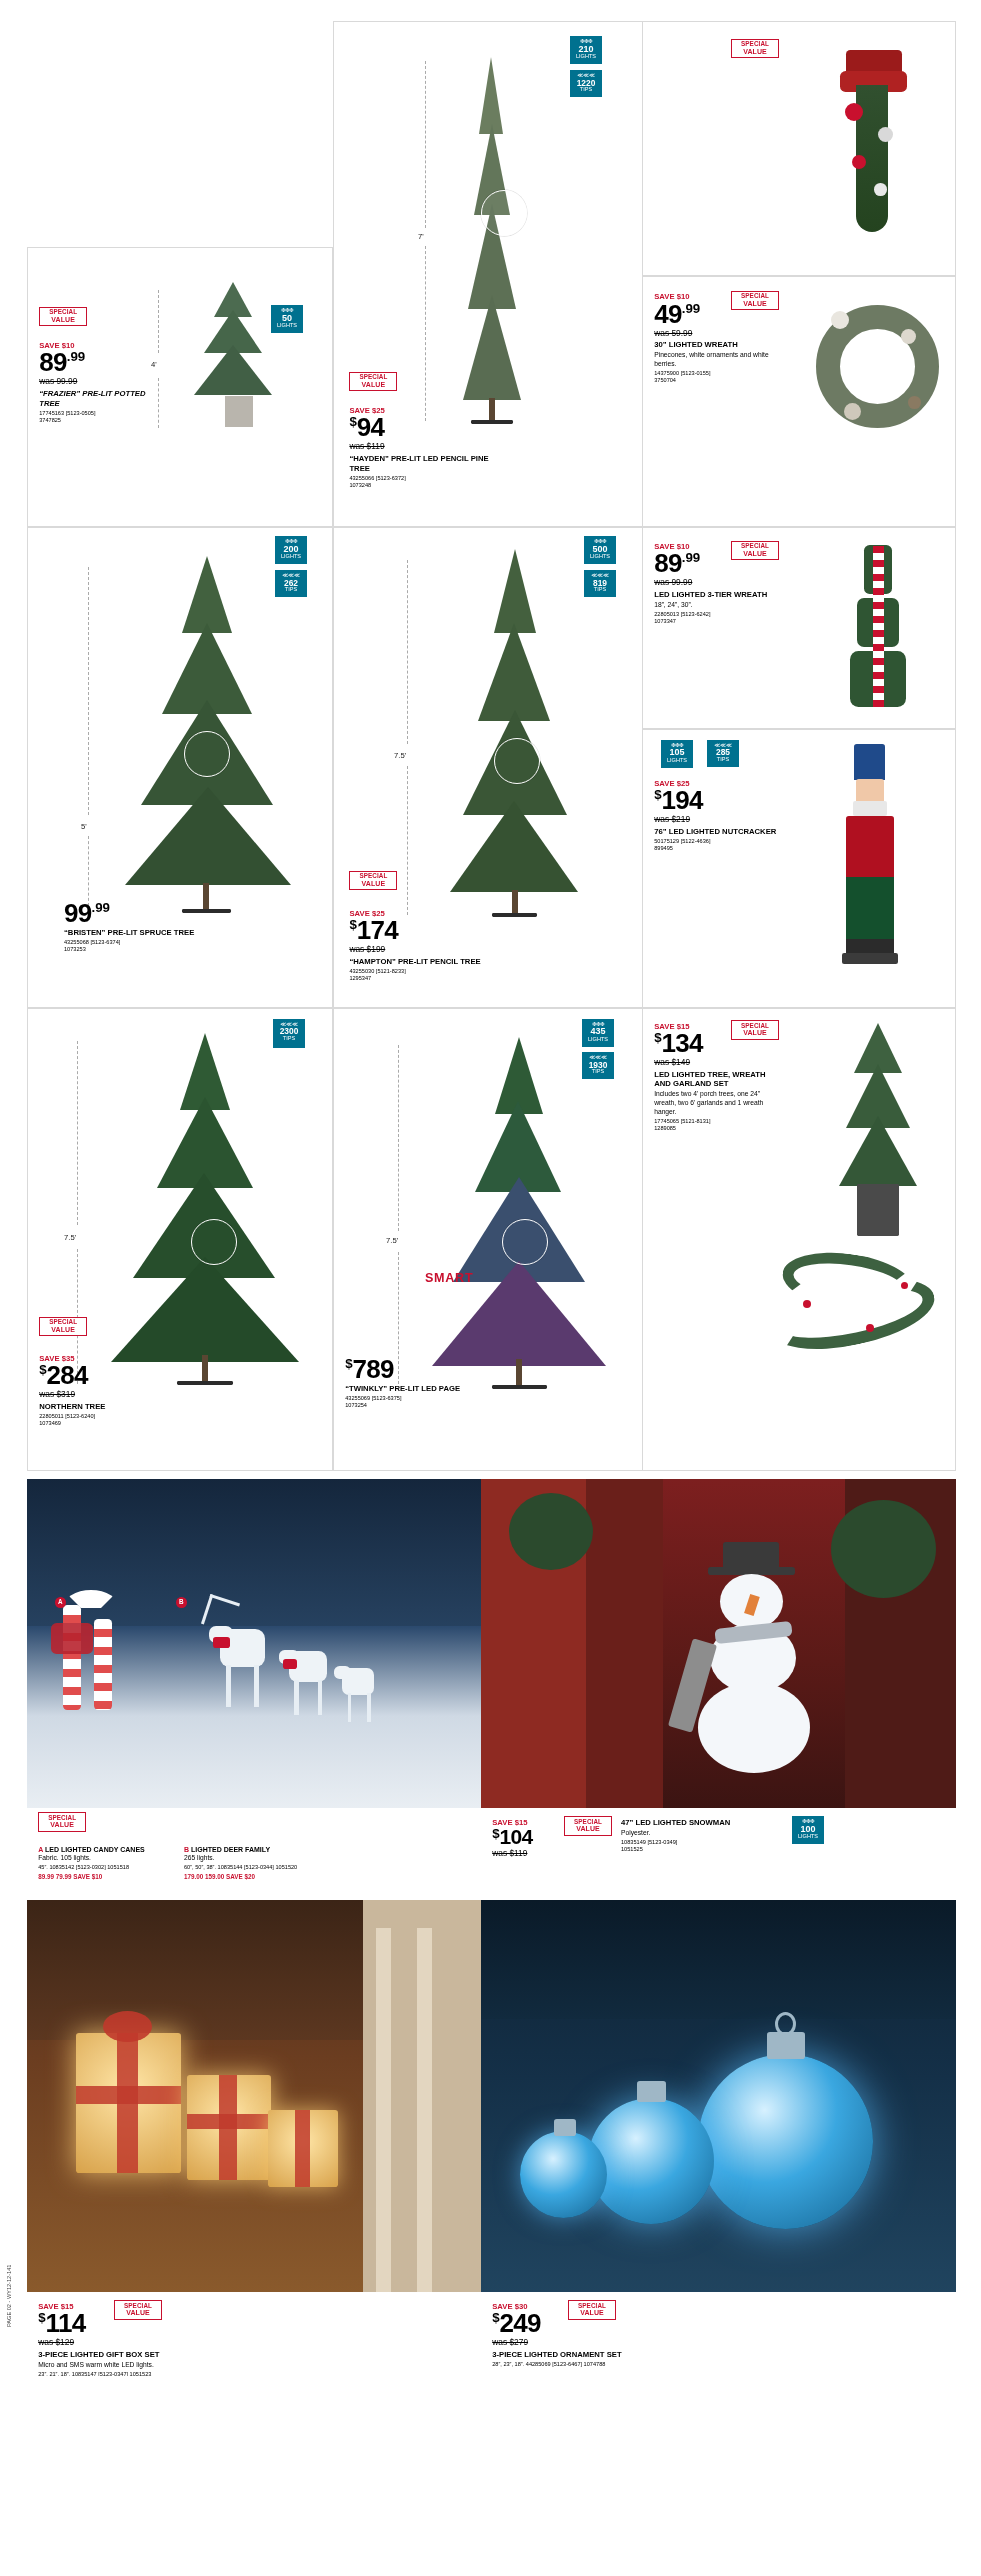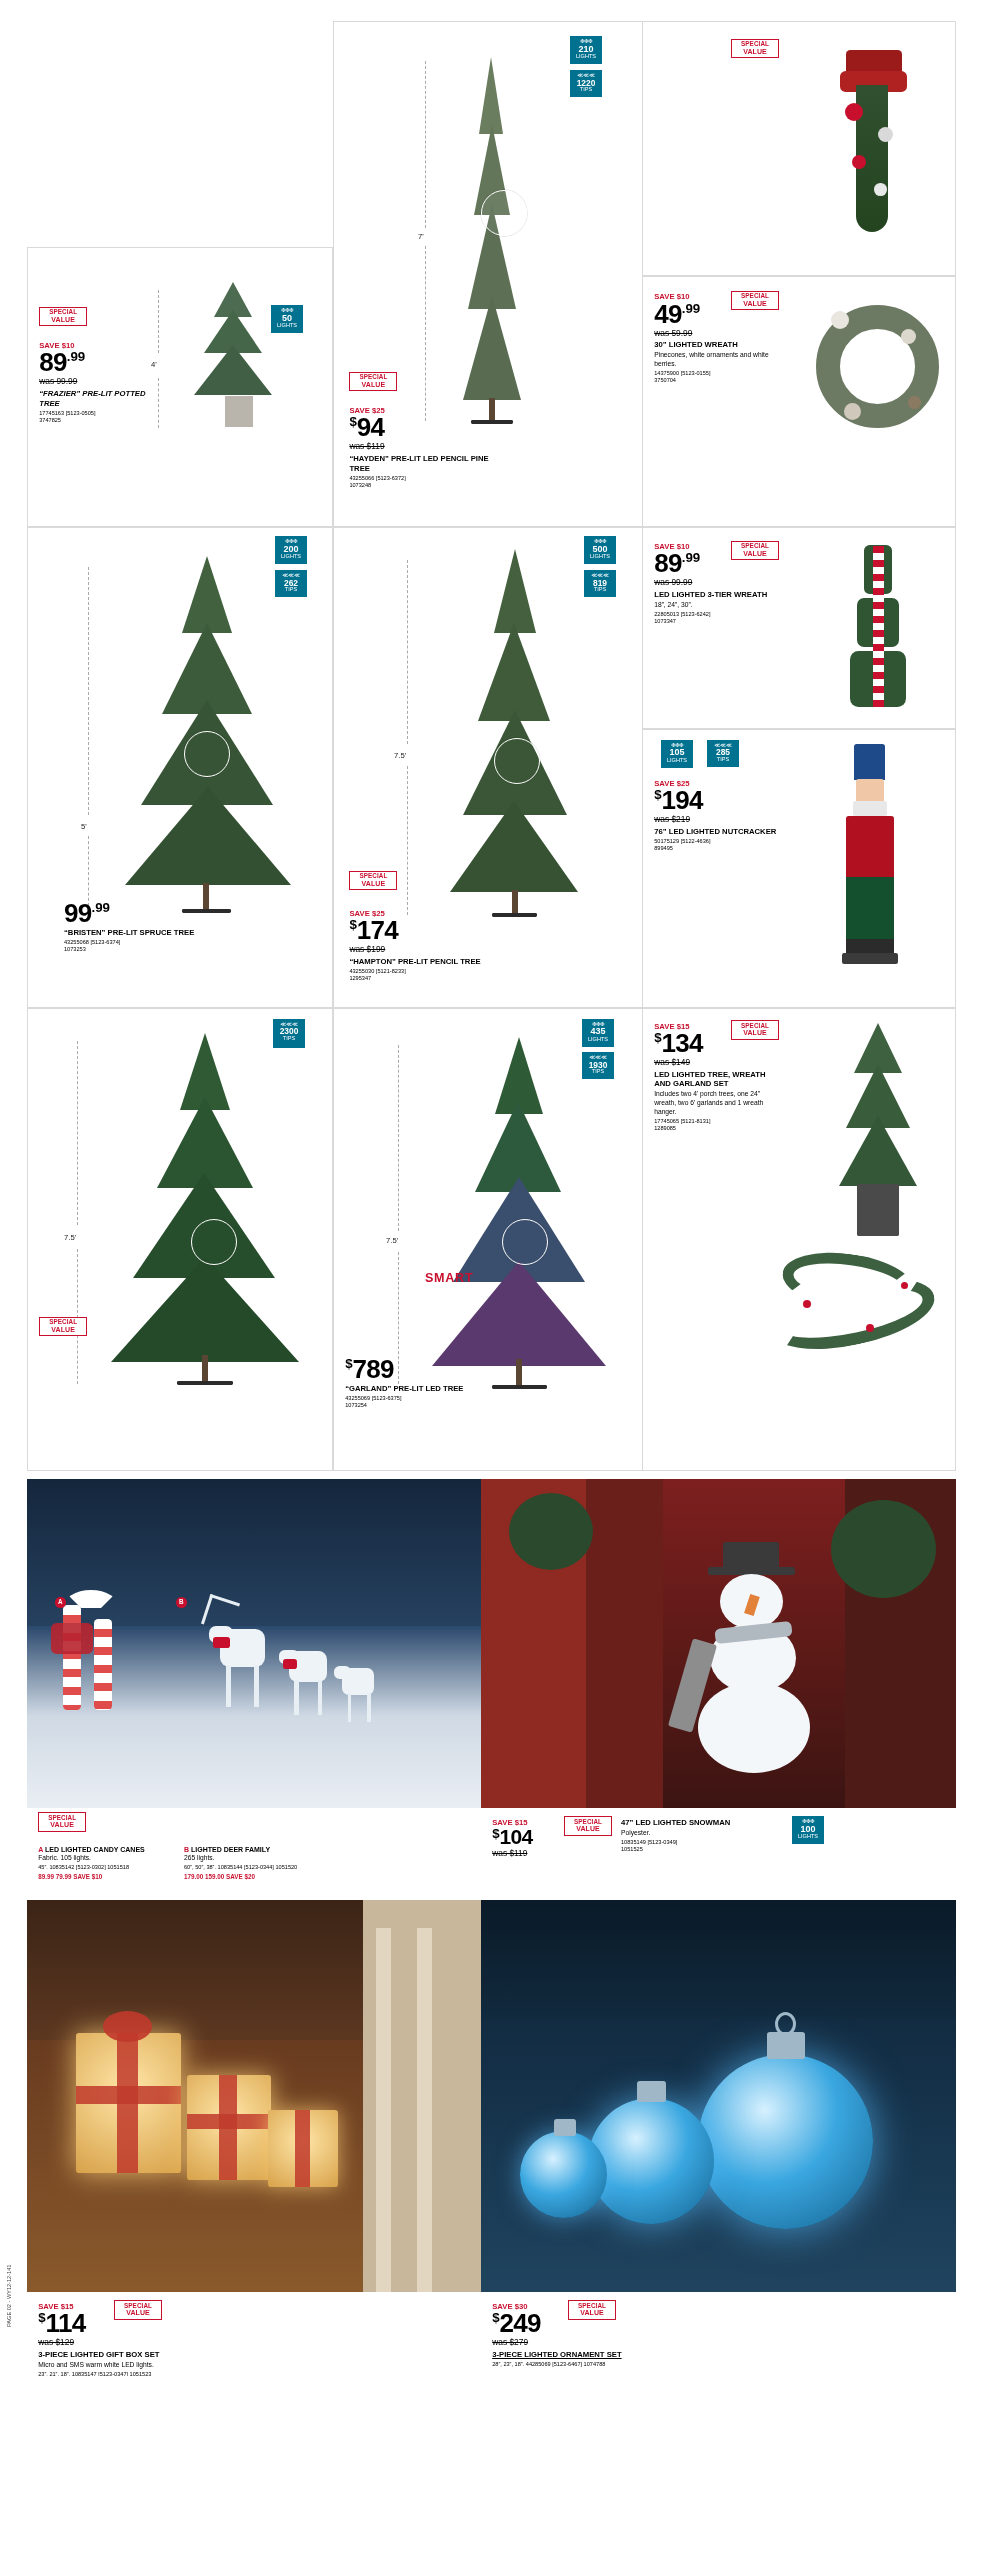--- a/index.html
+++ b/index.html
@@ -501,20 +501,30 @@
       <span class="num">2300</span>
       <span>TIPS</span>
     </div>
 
     <div class="spval-wrap" style="left:11.2px; top:308px;">
       <div class="spval">
         <span class="l1">SPECIAL</span>
         <span class="l2">VALUE</span>
       </div>
     </div>
+    <div style="position:absolute; left:11.2px; top:345px;">
+      <div class="save">SAVE $35</div>
+      <div class="price" style="margin-top:1.4px;">
+        <span class="dollar">$</span><span class="main">284</span>
+      </div>
+      <div class="was">was  $319</div>
+      <div class="ttl" style="width:140px;">NORTHERN TREE</div>
+      <div class="sku" style="white-space:pre-line;">22805011 [5123-6240]
+1073469</div>
+    </div>
   </div>
 
   <div class="cell" style="left:306px; top:987px; width:310px; height:463px;">
     <div class="xtree" style="left:77px; top:28px; width:210px; height:364px;">
       <div class="layer" style="left:84px; top:0; border-left-width:24px; border-right-width:24px; border-bottom-width:77px; border-bottom-color:#2e5a36;"></div>
       <div class="layer" style="left:64px; top:64px; border-left-width:43px; border-right-width:43px; border-bottom-width:91px; border-bottom-color:#2d5a3c;"></div>
       <div class="layer" style="left:42px; top:140px; border-left-width:66px; border-right-width:66px; border-bottom-width:105px; border-bottom-color:#3a4f6e;"></div>
       <div class="layer" style="left:21px; top:224px; border-left-width:87px; border-right-width:87px; border-bottom-width:105px; border-bottom-color:#5a3a6e;"></div>
       <div class="trunk" style="left:105px; top:322px; width:5.6px; height:28px;"></div>
       <div class="stand" style="left:81px; top:348px; width:55px;"></div>
@@ -533,21 +543,21 @@
     <div class="tbadge" style="left:248px; top:43px;">
       <span class="glyph">≪≪≪</span>
       <span class="num">1930</span>
       <span>TIPS</span>
     </div>
 
     <div style="position:absolute; left:11.2px; top:349px;">
       <div class="price">
         <span class="dollar">$</span><span class="main">789</span>
       </div>
-      <div class="ttl" style="width:140px;">“GARLAND” PRE-LIT LED TREE</div>
+      <div class="ttl" style="width:140px;">“TWINKLY” PRE-LIT LED PAGE</div>
       <div class="sku" style="white-space:pre-line;">43255069 [5123-6375]
 1073254</div>
     </div>
   </div>
 
   <div class="cell" style="left:615px; top:987px; width:314px; height:463px;">
     <div class="photo" style="left:175px; top:7px; width:133px; height:238px;">
       <div style="position:absolute; left:36px; top:7px; width:0; height:0; border-left:24px solid transparent; border-right:24px solid transparent; border-bottom:50px solid #3e6140;"></div>
       <div style="position:absolute; left:28px; top:48px; width:0; height:0; border-left:32px solid transparent; border-right:32px solid transparent; border-bottom:64px solid #395c3b;"></div>
       <div style="position:absolute; left:21px; top:100px; width:0; height:0; border-left:39px solid transparent; border-right:39px solid transparent; border-bottom:70px solid #345737;"></div>
@@ -737,21 +747,21 @@
     </div>
   </div>
 
   <div class="cell" style="left:454px; top:2271px; width:475px; height:84px; border:none;">
     <div style="position:absolute; left:11.2px; top:9.8px;">
       <div class="save">SAVE $30</div>
       <div class="price" style="margin-top:1.4px;">
         <span class="dollar">$</span><span class="main">249</span>
       </div>
       <div class="was">was  $279</div>
-      <div class="ttl" style="width:196px;text-decoration:underline;">3-PIECE LIGHTED ORNAMENT SET</div>
+      <div class="ttl" style="width:196px;">3-PIECE LIGHTED ORNAMENT SET</div>
       <div class="sku">28”, 23”, 18”.  44285069 [5123-6467] 1074788</div>
     </div>
     <div class="spval-wrap" style="left:87px; top:8.4px;">
       <div class="spval">
         <span class="l1">SPECIAL</span>
         <span class="l2">VALUE</span>
       </div>
     </div>
   </div>
 

